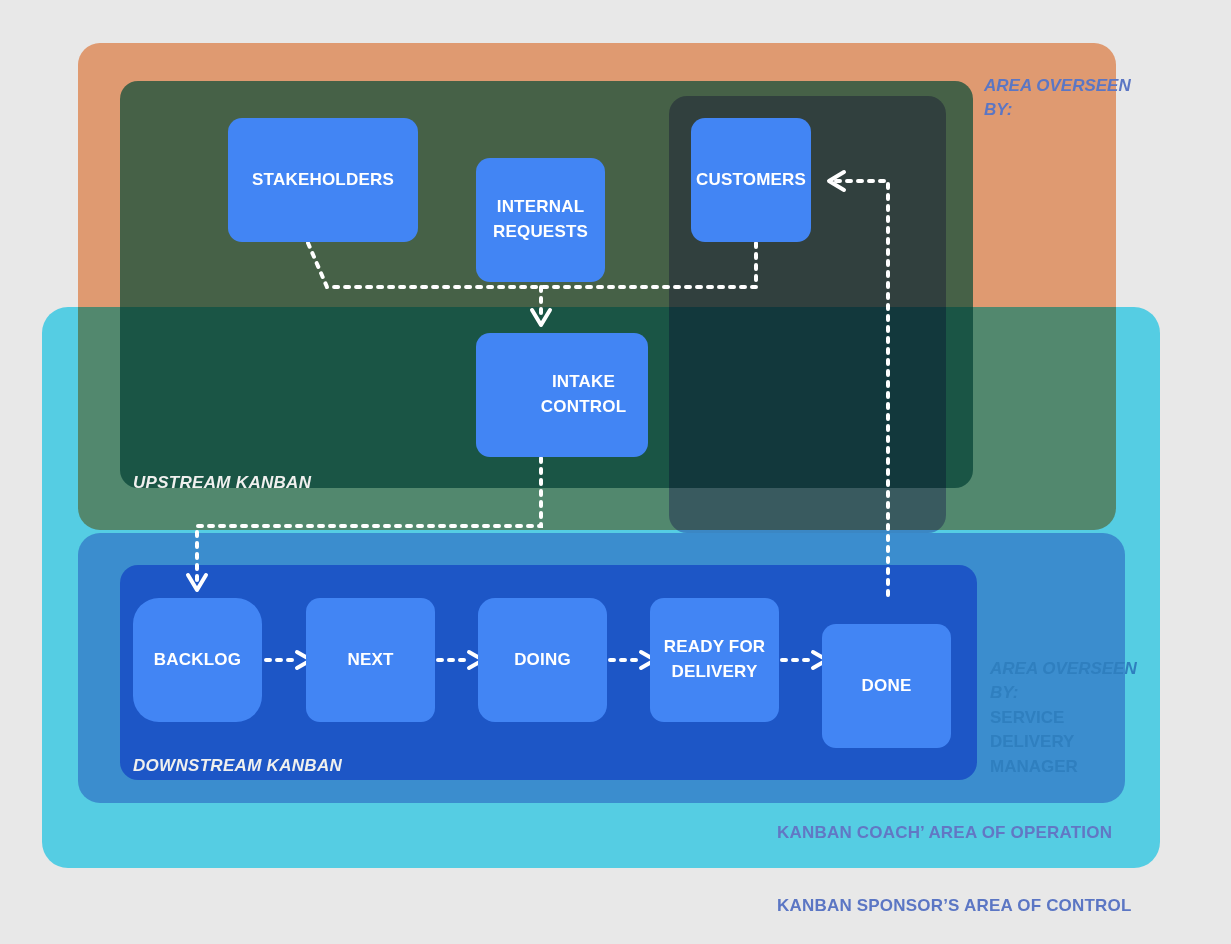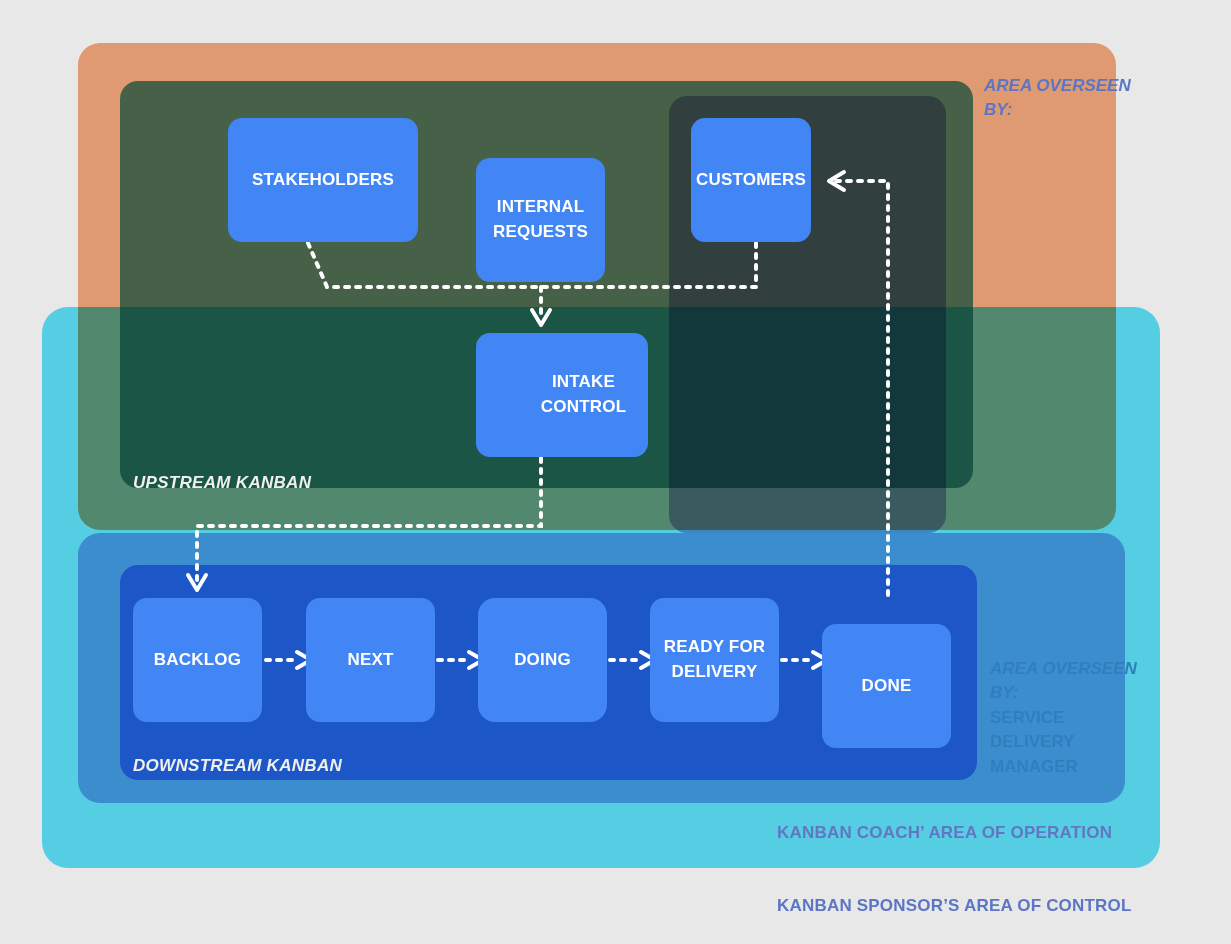--- a/index.html
+++ b/index.html
@@ -82,21 +82,21 @@
     justify-content: center;
     text-align: center;
     line-height: 1.45;
     z-index: 30;
   }
   .card-stakeholders { left: 228px; top: 118px; width: 190px; height: 124px; }
   .card-internal     { left: 476px; top: 118px; width: 129px; height: 124px; margin-top: 40px; }
   .card-customers    { left: 691px; top: 118px; width: 120px; height: 124px; }
   .card-intake       { left: 476px; top: 333px; width: 129px; height: 124px; padding-left: 43px; }
 
-  .card-backlog  { left: 133px; top: 598px; width: 129px; height: 124px; }
+  .card-backlog  { left: 133px; top: 598px; width: 129px; height: 124px; border-radius: 26px; }
   .card-next     { left: 306px; top: 598px; width: 129px; height: 124px; align-items: center; }
   .card-doing    { left: 478px; top: 598px; width: 129px; height: 124px; border-radius: 17px; }
   .card-ready    { left: 650px; top: 598px; width: 129px; height: 124px; }
   .card-done     { left: 822px; top: 624px; width: 129px; height: 124px; }
 
   
   .lane-label {
     position: absolute;
     font-style: italic;
     font-weight: bold;

